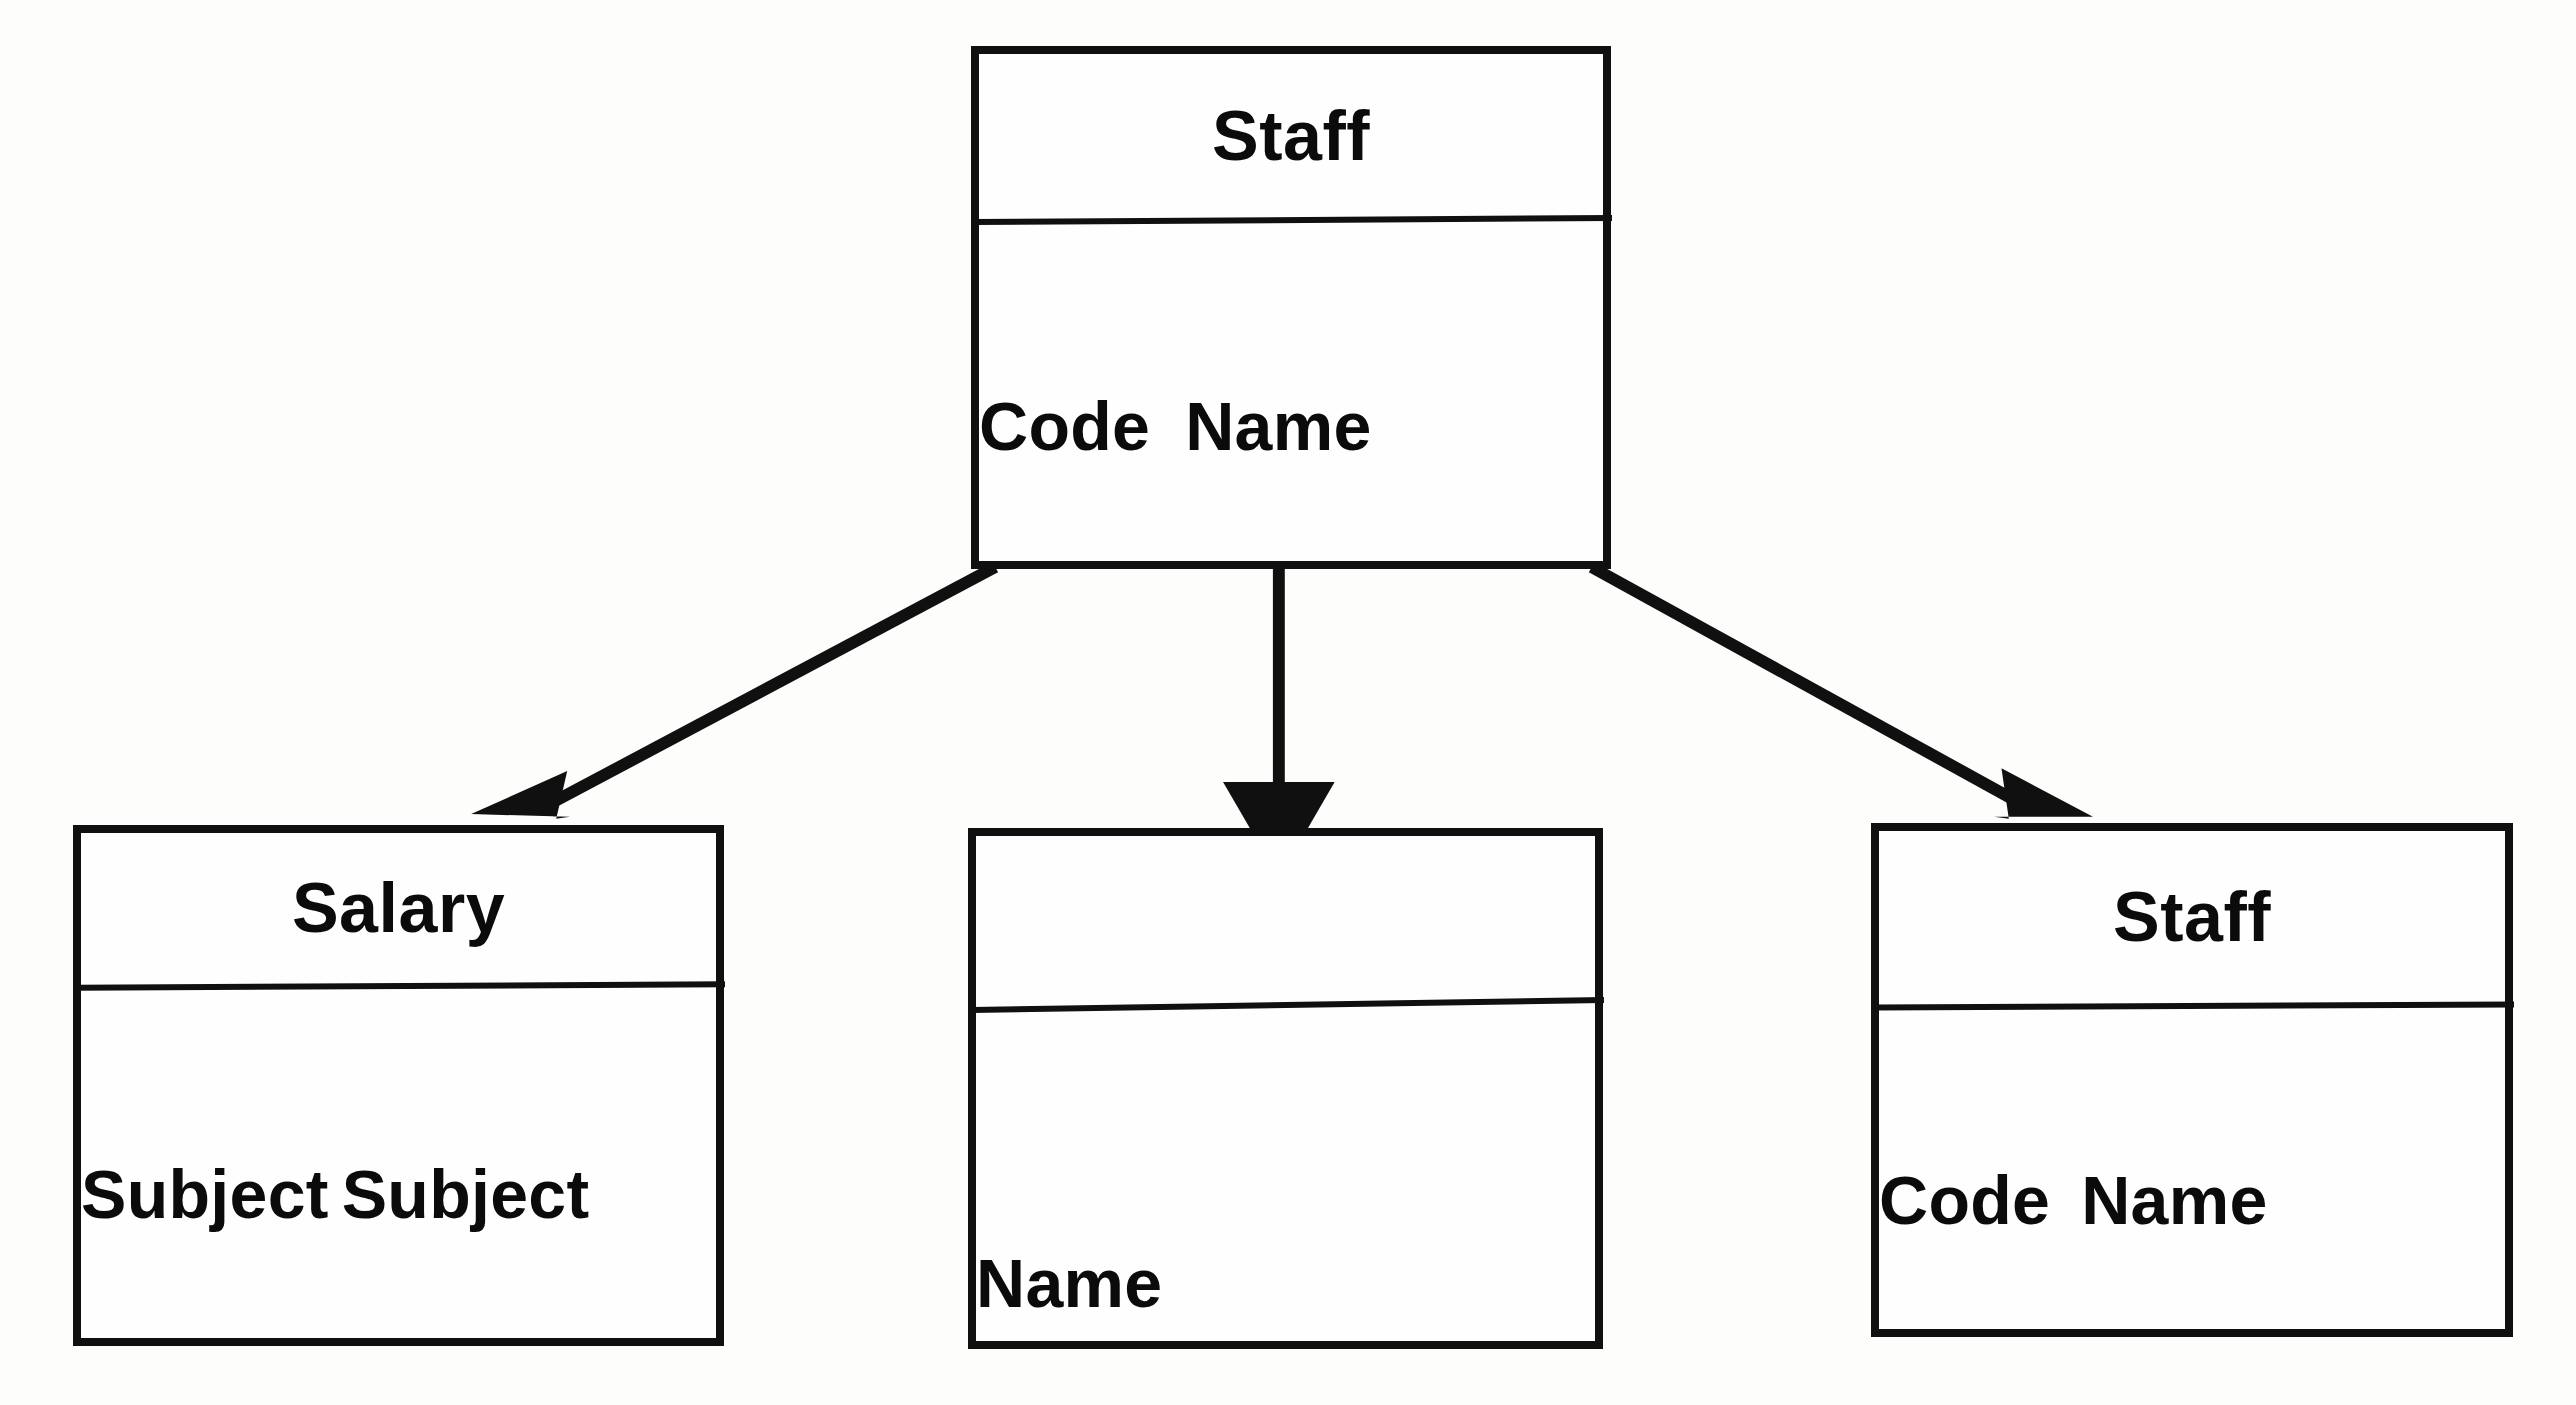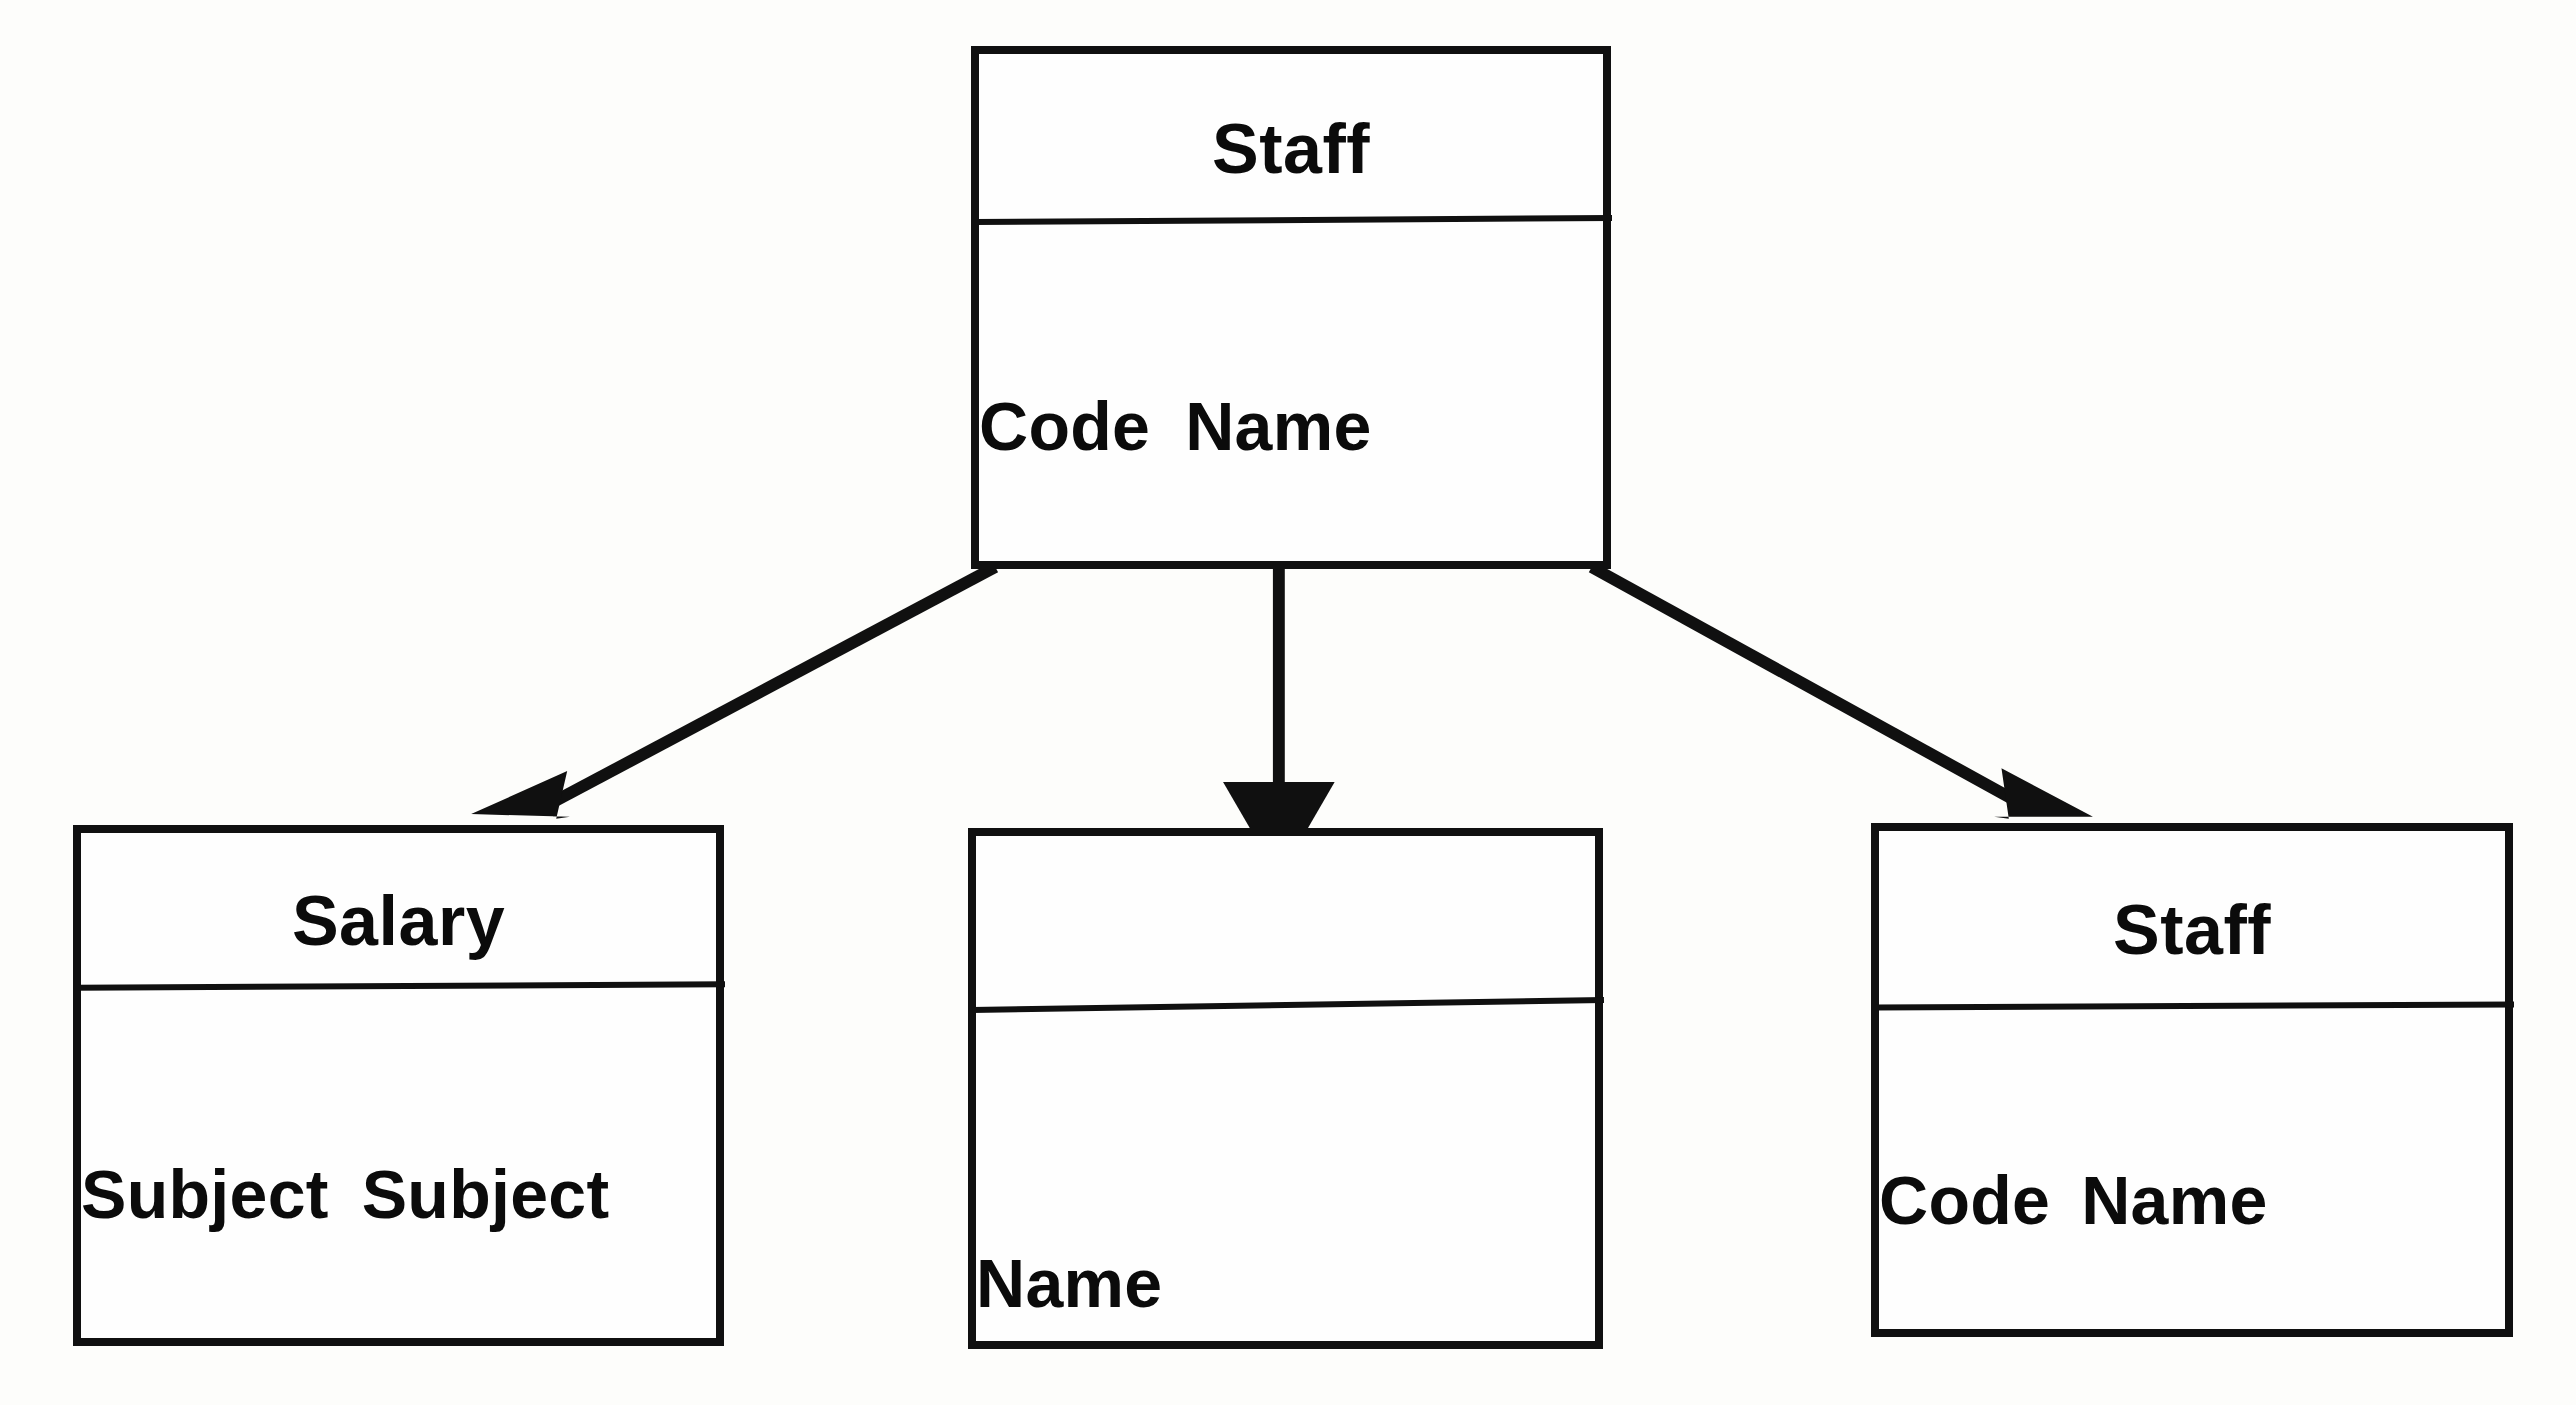--- a/index.html
+++ b/index.html
@@ -24,21 +24,20 @@
     background: #fefefe;
   }
   .uml-name-row {
     position: absolute;
     left: 0;
     right: 0;
     top: 0;
     display: flex;
     align-items: center;
     justify-content: center;
-    margin-top: 13px;
   }
   .uml-attr-row {
     position: absolute;
     left: 0;
     right: 0;
     bottom: 0;
     display: flex;
     align-items: center;
     justify-content: flex-start;
   }
@@ -118,21 +117,21 @@
       <span class="attr">Code</span>
       <span class="attr">Name</span>
     </div>
   </div>
 
   <div class="uml-box" style="left:73px; top:825px; width:651px; height:521px;">
     <div class="uml-divider" style="top:150px; transform:rotate(-0.3deg);"></div>
     <div class="uml-name-row" style="height:150px;">
       <span class="class-name">Salary</span>
     </div>
-    <div class="uml-attr-row" style="top:150px; height:355px; padding-top:33px; gap:33px;">
+    <div class="uml-attr-row" style="top:150px; height:355px; padding-top:33px; gap:13px;">
       <span class="attr">Subject</span>
       <span class="attr">Subject</span>
     </div>
   </div>
 
   <div class="uml-box" style="left:968px; top:828px; width:635px; height:521px;">
     <div class="uml-divider" style="top:166px; transform:rotate(-0.9deg);"></div>
     <div class="uml-attr-row" style="top:166px; height:338px; padding-top:112px;">
       <span class="attr">Name</span>
     </div>

